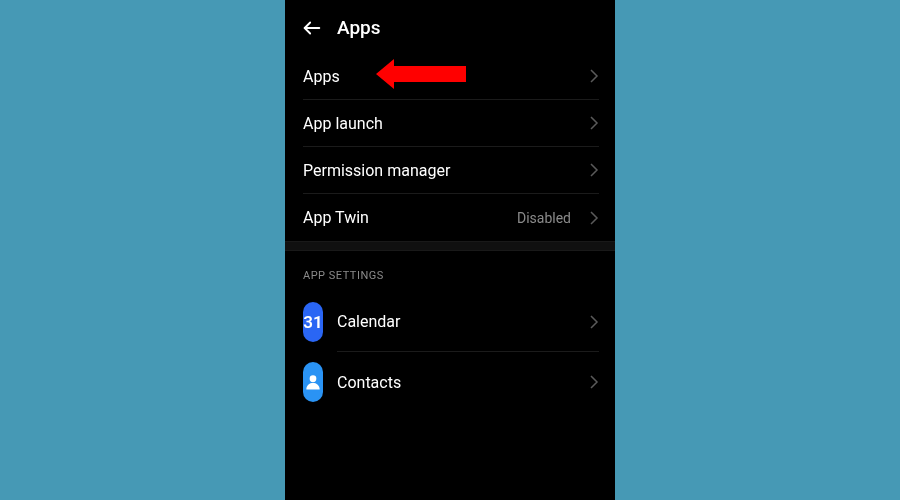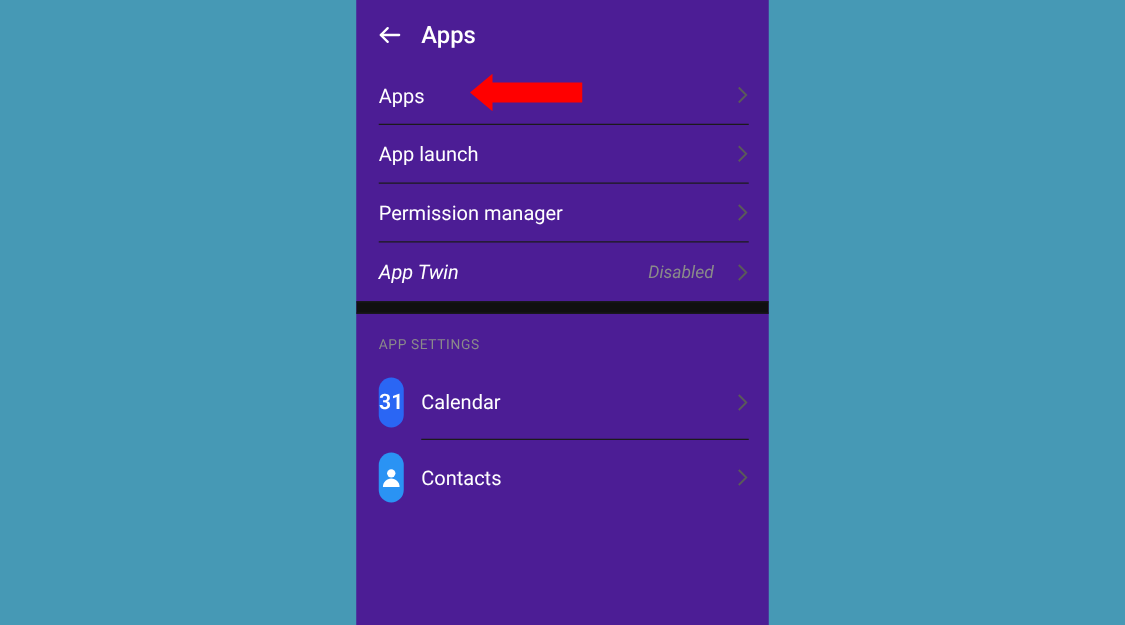--- a/index.html
+++ b/index.html
@@ -9,21 +9,21 @@
       background: #4699b5;
       display: flex;
       justify-content: center;
       align-items: flex-start;
       font-family: -apple-system, BlinkMacSystemFont, 'Segoe UI', Roboto, sans-serif;
       overflow: hidden;
     }
     .phone {
       width: 330px;
       height: 500px;
-      background: #4c1d95;
+      background: #000000;
       overflow: hidden;
     }
     .header {
       display: flex;
       align-items: center;
       padding: 16px 16px 14px 16px;
     }
     .back-icon {
       color: #fff;
       cursor: pointer;
@@ -41,21 +41,21 @@
     }
     .row {
       display: flex;
       align-items: center;
       justify-content: space-between;
       height: 47px;
       border-bottom: 1px solid #1b1b1b;
       cursor: pointer;
       position: relative;
     }
-    .row:last-child { border-bottom: none; font-style: italic; }
+    .row:last-child { border-bottom: none; }
     .row-label {
       color: #fff;
       font-size: 16px;
     }
     .row-right {
       display: flex;
       align-items: center;
       gap: 18px;
     }
     .row-value {

